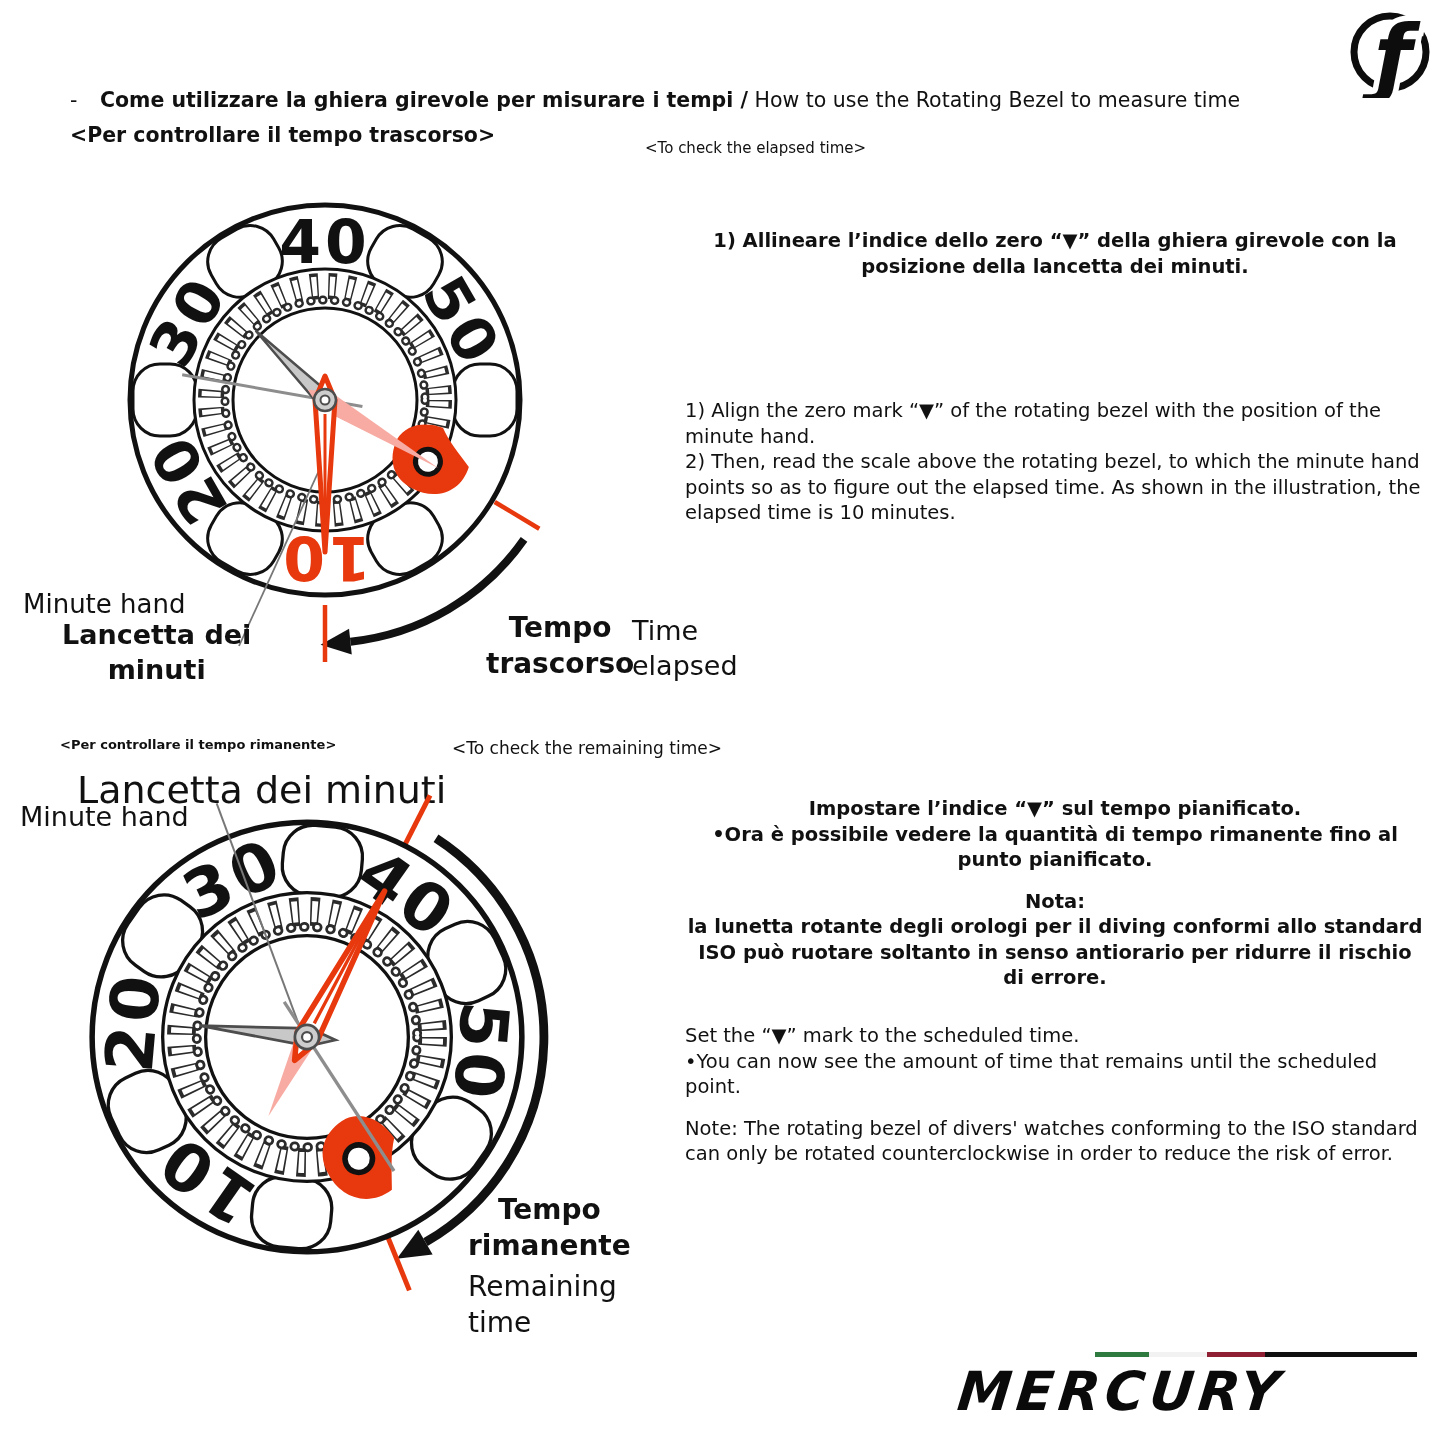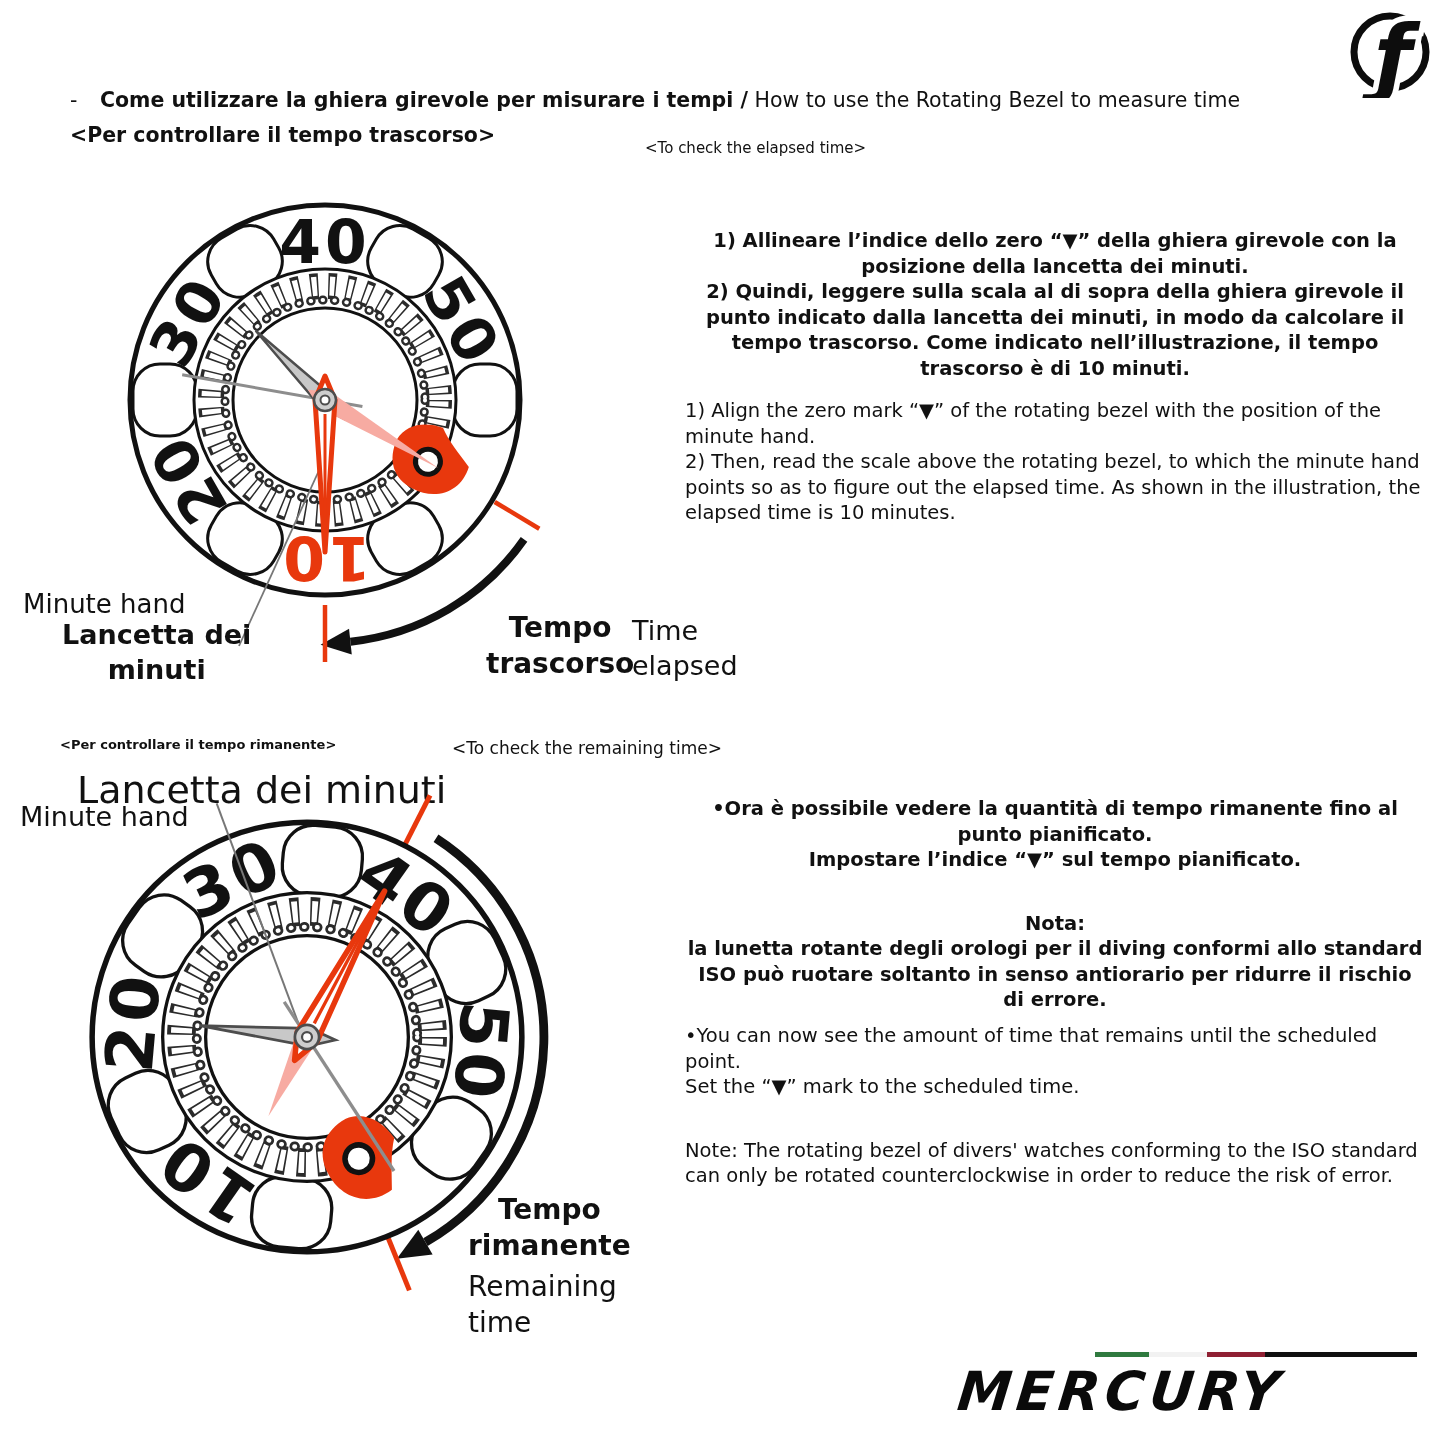--- a/index.html
+++ b/index.html
@@ -7,21 +7,21 @@
   .abs{position:absolute;}
   .b{font-weight:bold;text-align:center;}
   .title-line{top:88px;left:70px;font-size:20.5px;white-space:nowrap;}
   .title-line .dash{margin-right:16px;}
   .h-elapsed-it{top:123px;left:70px;font-size:20.5px;font-weight:bold;white-space:nowrap;}
   .h-elapsed-en{top:139px;left:645px;font-size:15px;white-space:nowrap;}
   .h-remaining-it{top:737px;left:60px;font-size:13px;font-weight:bold;white-space:nowrap;}
   .h-remaining-en{top:738px;left:452px;font-size:17px;white-space:nowrap;}
   .txtcol{left:685px;width:740px;font-size:19.5px;line-height:25.5px;}
   .txtcol p{margin:0;}
-  .txtcol p.gap{margin-top:38px;}
+  .txtcol p.gap{margin-top:16px;}
   .lbl{line-height:1.3;}
   .watch-svg{pointer-events:none;}
   .mercury-stripe{left:1095px;top:1352px;width:322px;height:5px;
     background:linear-gradient(to right,#2f7a3f 0 54px,#f2f2f2 54px 112px,#8f2033 112px 170px,#101010 170px 322px);}
   .mercury-word{left:958px;top:1360px;font-size:54px;font-weight:bold;font-style:italic;
     letter-spacing:5px;transform:skewX(-6deg);white-space:nowrap;color:#0a0a0a;}
   svg text{font-family:"DejaVu Sans","Liberation Sans",sans-serif;}
 </style>
 </head>
 <body>
@@ -92,21 +92,20 @@
   <span style="display:block">Tempo</span>
   <span style="display:block">trascorso</span>
 </div>
 <div class="abs lbl" style="left:632px;top:613px;font-size:27px;">
   <span style="display:block">Time</span>
   <span style="display:block">elapsed</span>
 </div>
 
 <div class="abs txtcol b" style="top:228px;">
   <p>1) Allineare l’indice dello zero “▼” della ghiera girevole con la posizione della lancetta dei minuti.</p>
-  <p>2) Quindi, leggere sulla scala al di sopra della ghiera girevole il punto indicato dalla lancetta dei minuti, in modo da calcolare il tempo trascorso. Come indicato nell’illustrazione, il tempo trascorso è di 10 minuti.</p>
 </div>
 <div class="abs txtcol" style="top:398px;">
   <p>1) Align the zero mark “▼” of the rotating bezel with the position of the minute hand.</p>
   <p>2) Then, read the scale above the rotating bezel, to which the minute hand points so as to figure out the elapsed time. As shown in the illustration, the elapsed time is 10 minutes.</p>
 </div>
 
 <div class="abs h-remaining-it">&lt;Per controllare il tempo rimanente&gt;</div>
 <div class="abs h-remaining-en">&lt;To check the remaining time&gt;</div>
 
 <div class="abs lbl" style="left:77px;top:766px;font-size:38px;">Lancetta dei minuti</div>
@@ -158,25 +157,25 @@
 <div class="abs lbl b" style="left:468px;top:1192px;font-size:28px;">
   <span style="display:block">Tempo</span>
   <span style="display:block">rimanente</span>
 </div>
 <div class="abs lbl" style="left:468px;top:1269px;font-size:28px;">
   <span style="display:block">Remaining</span>
   <span style="display:block">time</span>
 </div>
 
 <div class="abs txtcol b" style="top:796px;">
+  <p>Impostare l’indice “▼” sul tempo pianificato.</p>
   <p>•Ora è possibile vedere la quantità di tempo rimanente fino al punto pianificato.</p>
-  <p>Impostare l’indice “▼” sul tempo pianificato.</p>
   <p class="gap">Nota:</p>
   <p>la lunetta rotante degli orologi per il diving conformi allo standard ISO può ruotare soltanto in senso antiorario per ridurre il rischio di errore.</p>
 </div>
 <div class="abs txtcol" style="top:1023px;">
+  <p>Set the “▼” mark to the scheduled time.</p>
   <p>•You can now see the amount of time that remains until the scheduled point.</p>
-  <p>Set the “▼” mark to the scheduled time.</p>
   <p class="gap">Note: The rotating bezel of divers' watches conforming to the ISO standard can only be rotated counterclockwise in order to reduce the risk of error.</p>
 </div>
 
 <div class="abs mercury-stripe"></div>
 <div class="abs mercury-word" style="text-transform:uppercase;">Mercury</div>
 
 </body></html>

